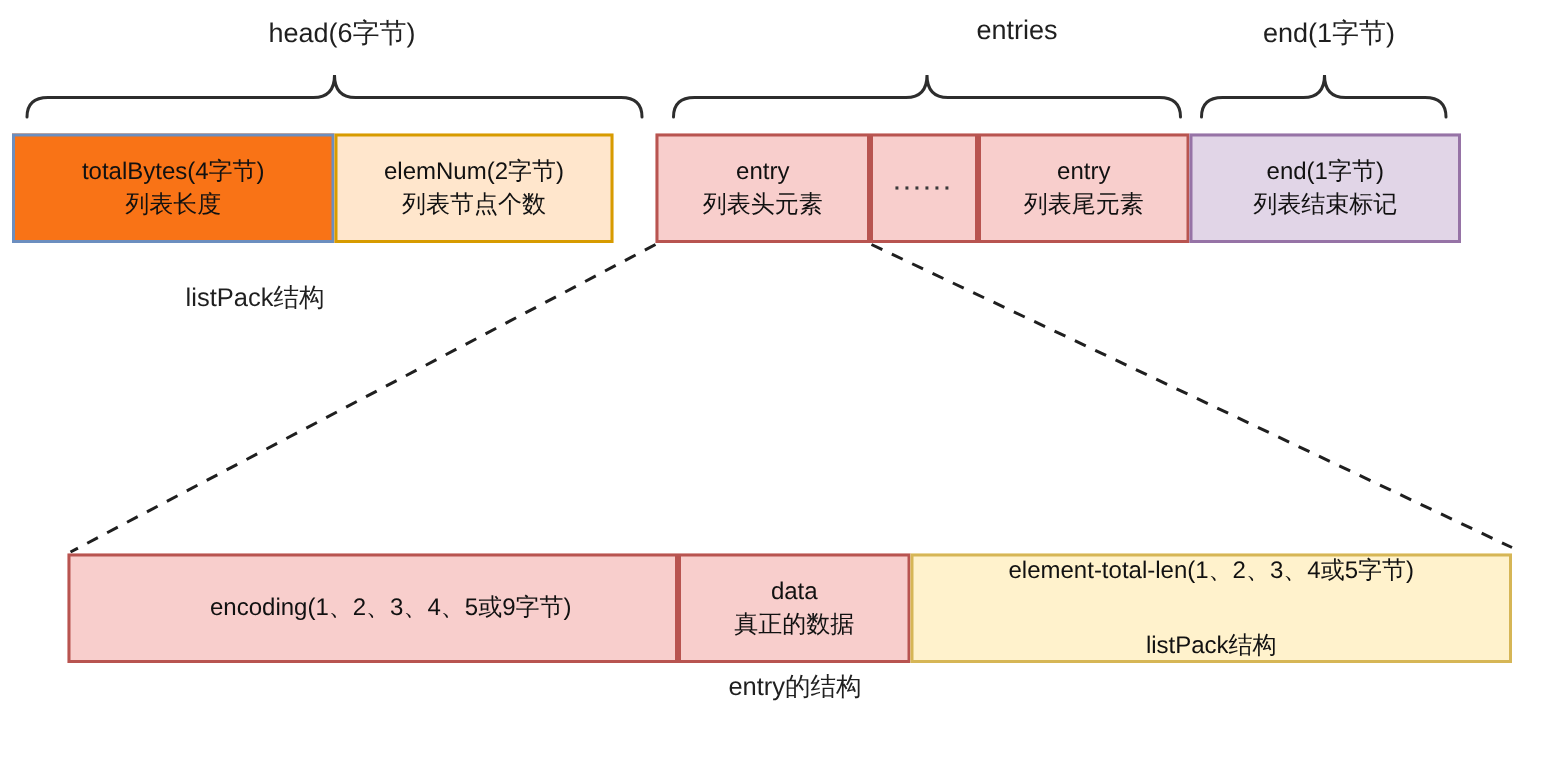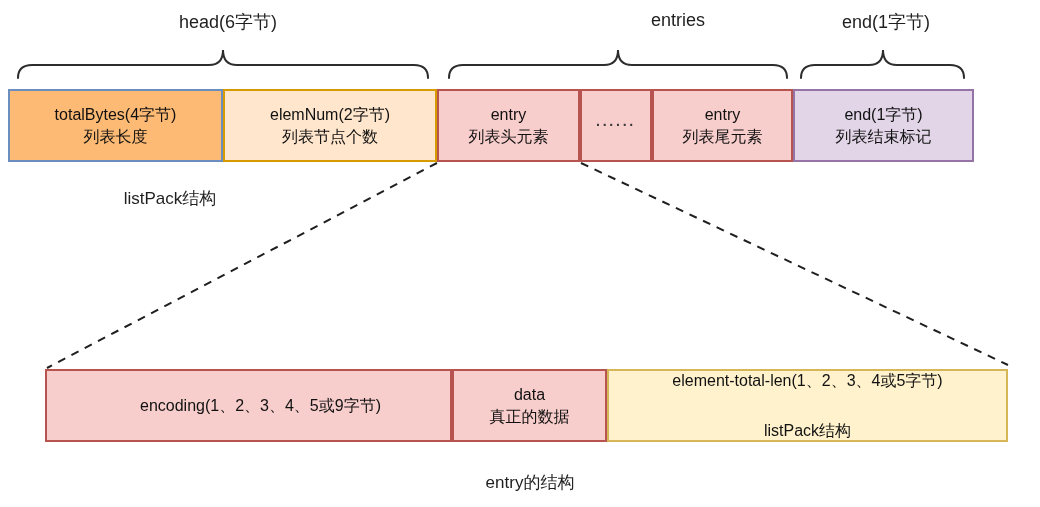--- a/index.html
+++ b/index.html
@@ -13,21 +13,21 @@
     position:absolute;top:10px;transform:translateX(-50%);
     font-size:18px;color:#1f1f1f;white-space:nowrap;
   }
   .box{
     position:absolute;box-sizing:border-box;border:2px solid;
     display:flex;flex-direction:column;justify-content:center;align-items:center;
     text-align:center;font-size:16px;line-height:1.35;white-space:nowrap;
   }
   .row-top .box{top:89px;height:73px;}
   .row-bottom .box{top:369px;height:73px;}
-  .c-blue  {background:#fdba74;border-color:#6c8ebf;}
+  .c-blue  {background:#f97316;border-color:#6c8ebf;}
   .c-orange{background:#ffe6cc;border-color:#d79b00;}
   .c-red   {background:#f8cecc;border-color:#b85450;}
   .c-purple{background:#e1d5e7;border-color:#9673a6;}
   .c-yellow{background:#fff2cc;border-color:#d6b656;}
   .dots-cell{font-size:14px;letter-spacing:2px;font-weight:bold;color:#3a3a3a;}
   .caption{
     position:absolute;transform:translateX(-50%);
     font-size:17px;color:#1f1f1f;white-space:nowrap;
   }
 </style>
@@ -46,21 +46,21 @@
 
   <div class="brace-label" style="left:228px;">head(6字节)</div>
   <div class="brace-label" style="left:634px;margin-left:44px;">entries</div>
   <div class="brace-label" style="left:886px;">end(1字节)</div>
 
   <div class="row-top">
     <div class="box c-blue" style="left:8px;width:215px;">
       <span>totalBytes(4字节)</span>
       <span>列表长度</span>
     </div>
-    <div class="box c-orange" style="left:223px;width:214px;">
+    <div class="box c-orange" style="left:223px;width:186px;">
       <span>elemNum(2字节)</span>
       <span>列表节点个数</span>
     </div>
     <div class="box c-red" style="left:437px;width:143px;">
       <span>entry</span>
       <span>列表头元素</span>
     </div>
     <div class="box c-red dots-cell" style="left:580px;width:72px;">
       <span>······</span>
     </div>
@@ -83,15 +83,15 @@
     <div class="box c-red" style="left:452px;width:155px;">
       <span>data</span>
       <span>真正的数据</span>
     </div>
     <div class="box c-yellow" style="left:607px;width:401px;gap:28px;">
       <span>element-total-len(1、2、3、4或5字节)</span>
       <span>listPack结构</span>
     </div>
   </div>
 
-  <div class="caption" style="left:530px;top:471px;">entry的结构</div>
+  <div class="caption" style="left:530px;top:446px;">entry的结构</div>
 
 </div>
 
 </body></html>

